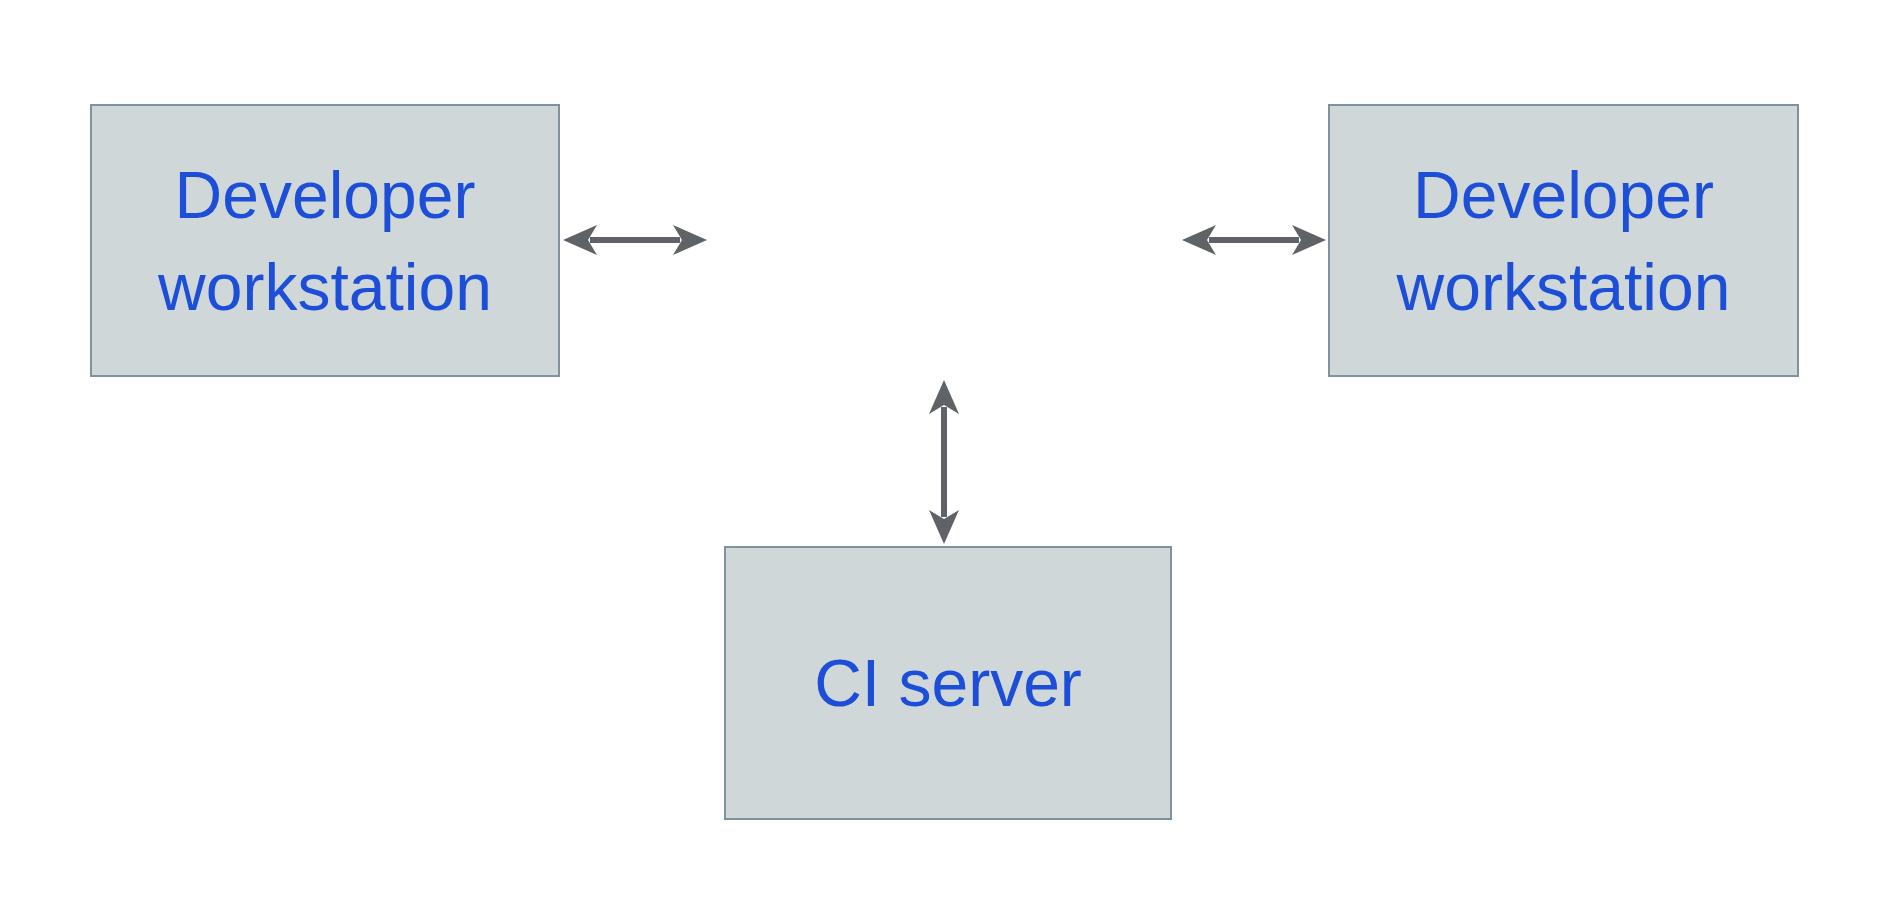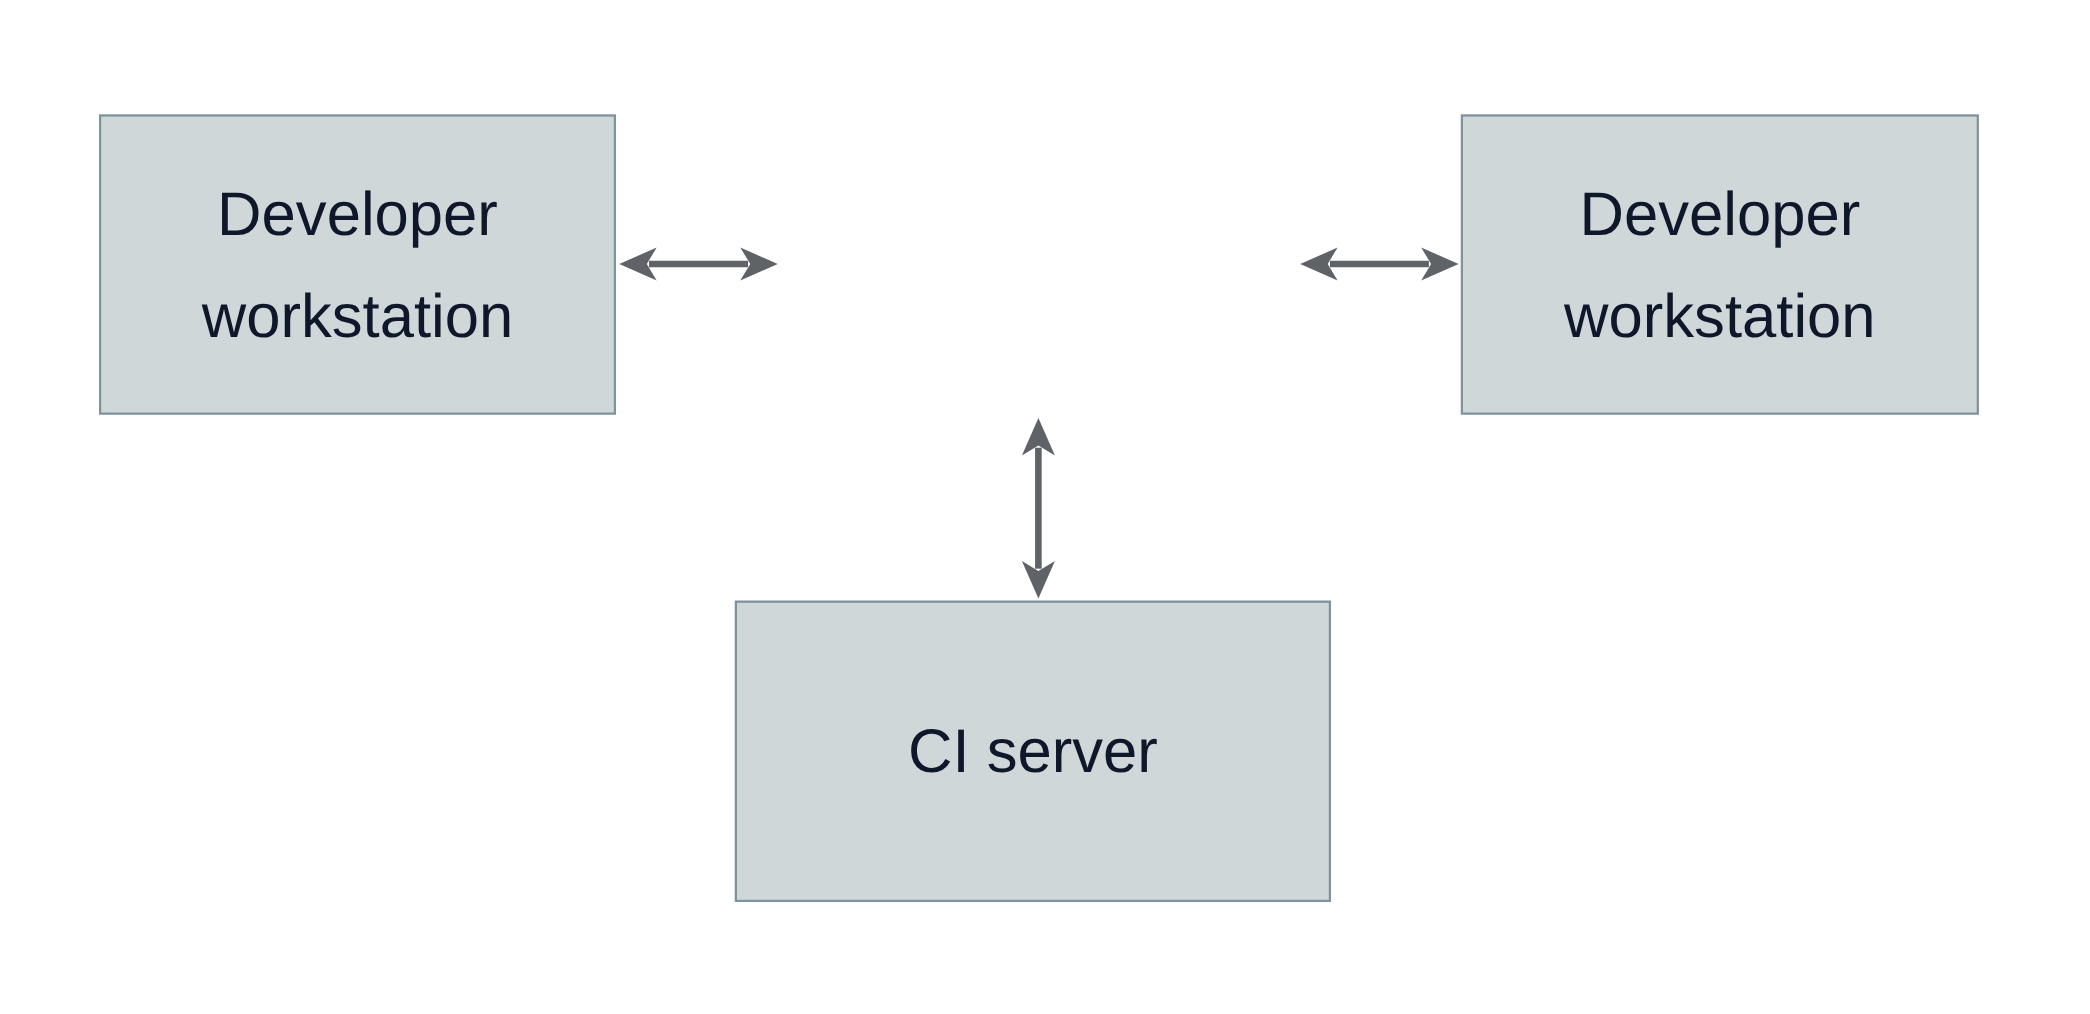--- a/index.html
+++ b/index.html
@@ -20,29 +20,29 @@
     background: #cfd7d9;
     border: 2px solid #7e939e;
     box-sizing: border-box;
     display: flex;
     align-items: center;
     justify-content: center;
   }
   .node-label {
     white-space: pre-line;
     text-align: center;
-    color: #0f172a;
-    font-size: 56px;
+    color: #1d4ed8;
+    font-size: 66px;
     line-height: 92px;
     letter-spacing: 0px;
   }
   .node-dev-left   { left: 90px;   top: 104px; width: 470px; height: 273px; }
   .node-cache      { left: 708px;  top: 104px; width: 472px; height: 275px; }
   .node-dev-right  { left: 1328px; top: 104px; width: 471px; height: 273px; }
-  .node-ci         { left: 668px;  top: 546px; width: 542px; height: 274px; }
+  .node-ci         { left: 724px;  top: 546px; width: 448px; height: 274px; }
 
   .edges-layer {
     position: absolute;
     left: 0;
     top: 0;
     width: 1900px;
     height: 922px;
     pointer-events: none;
   }
   .arrow-shaft {

